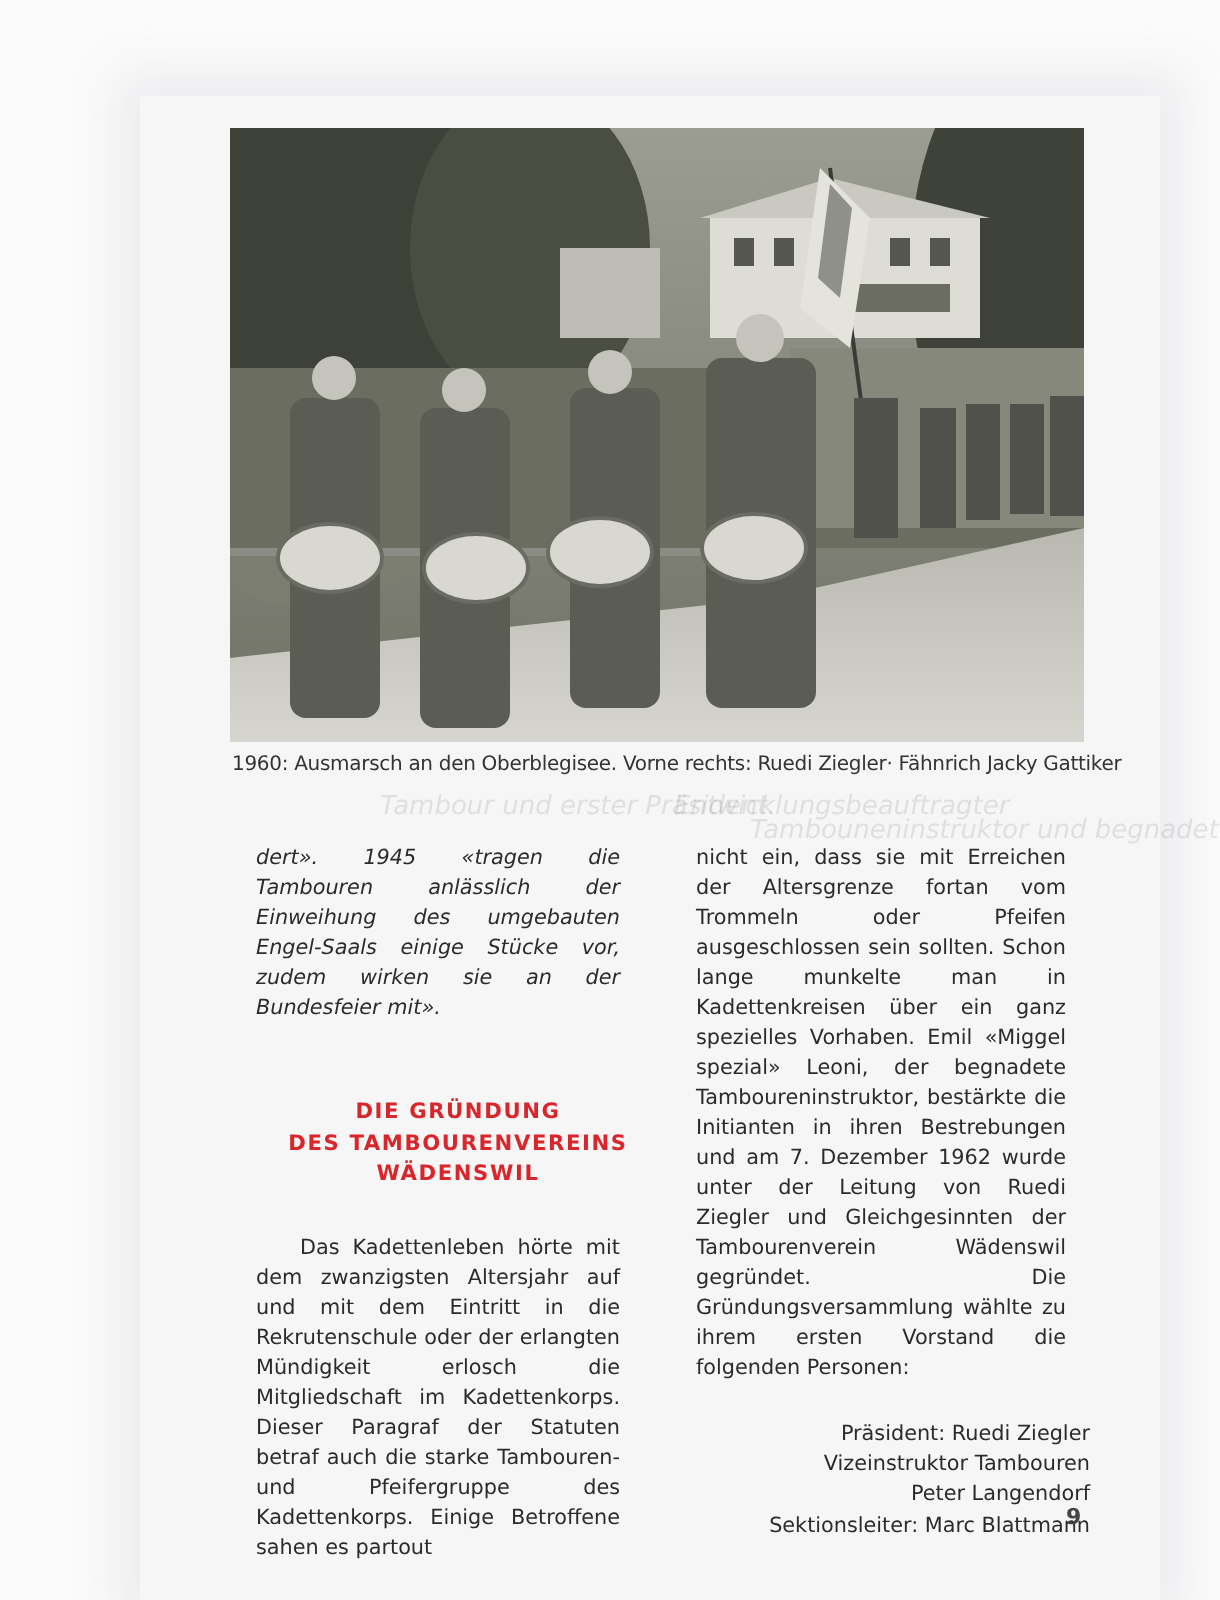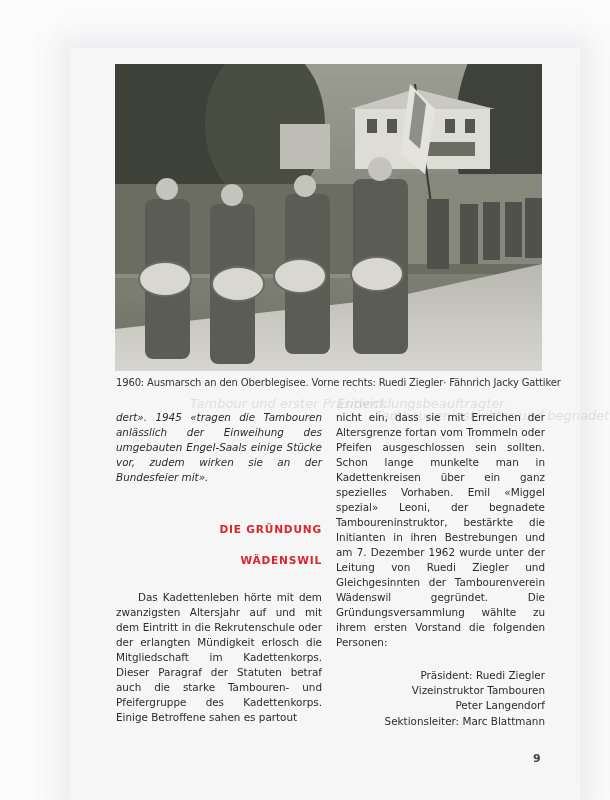--- a/index.html
+++ b/index.html
@@ -25,26 +25,26 @@
       position: absolute; left: 116px; top: 377px; width: 430px;
       font-size: 10px; letter-spacing: -0.15px; color: #333;
       white-space: nowrap;
     }
     .col {
       position: absolute; font-size: 10.4px; line-height: 15px;
       color: #2b2b2b; text-align: justify;
     }
     .col.left { left: 116px; top: 410px; width: 206px; }
     .col.right { left: 336px; top: 410px; width: 209px; }
-    .col p { margin: 0; }
+    .col p { margin: 12px; }
     .italic { font-style: italic; }
     .indent { text-indent: 22px; }
     .heading {
       color: #d9262b; font-weight: bold; font-size: 10.6px; line-height: 15.5px;
-      letter-spacing: 0.8px; text-align: right;
+      letter-spacing: 0.8px; text-align: center;
       margin: 37px 0 21px 20px !important;
     }
     .officers { margin-top: 18px !important; padding-left: 22px; text-align: right; }
     .officers div { line-height: 15.2px; white-space: nowrap; }
     .ghost {
       position: absolute; font-size: 13px; color: rgba(120,120,130,0.18); white-space: nowrap; font-style: italic;
     }
     .page-number {
       position: absolute; left: 533px; top: 752px; font-size: 11px; font-weight: bold; color: #444;
     }
@@ -125,21 +125,21 @@
 <div class="caption">1960: Ausmarsch an den Oberblegisee. Vorne rechts: Ruedi Ziegler· Fähnrich  Jacky Gattiker</div>
 
 <div class="ghost" style="left:337px; top:396px;">Entwicklungsbeauftragter</div>
 <div class="ghost" style="left:375px; top:408px;">Tambouneninstruktor und begnadeter Koch.</div>
 <div class="ghost" style="left:190px; top:396px;">Tambour und erster Präsident.</div>
 
 <div class="col left">
   <p class="italic">dert». 1945 «tragen die Tambouren anlässlich der Einweihung des umgebauten Engel-Saals einige Stücke vor, zudem wirken sie an der Bundesfeier mit».</p>
   <p class="heading">
     <span>DIE GRÜNDUNG</span><br>
-    <br>
+    <span>DES TAMBOURENVEREINS</span><br>
     <span>WÄDENSWIL</span>
   </p>
   <p class="indent">Das Kadettenleben hörte mit dem zwanzigsten Altersjahr auf und mit dem Eintritt in die Rekrutenschule oder der erlangten Mündigkeit erlosch die Mitgliedschaft im Kadettenkorps. Dieser Paragraf der Statuten betraf auch die starke Tambouren- und Pfeifergruppe des Kadettenkorps. Einige Betroffene sahen es partout</p>
 </div>
 
 <div class="col right">
   <p>nicht ein, dass sie mit Erreichen der Altersgrenze fortan vom Trommeln oder Pfeifen ausgeschlossen sein sollten. Schon lange munkelte man in Kadettenkreisen über ein ganz spezielles Vorhaben. Emil «Miggel spezial» Leoni, der begnadete Tambouren­instruktor, bestärkte die Initianten in ihren Bestrebungen und am 7. Dezember 1962 wurde unter der Leitung von Ruedi Ziegler und Gleichgesinnten der Tambourenverein Wädenswil gegründet. Die Gründungsversammlung wählte zu ihrem ersten Vorstand die folgenden Personen:</p>
   <div class="officers">
     <div>Präsident: Ruedi Ziegler</div>
     <div>Vizeinstruktor Tambouren</div>

